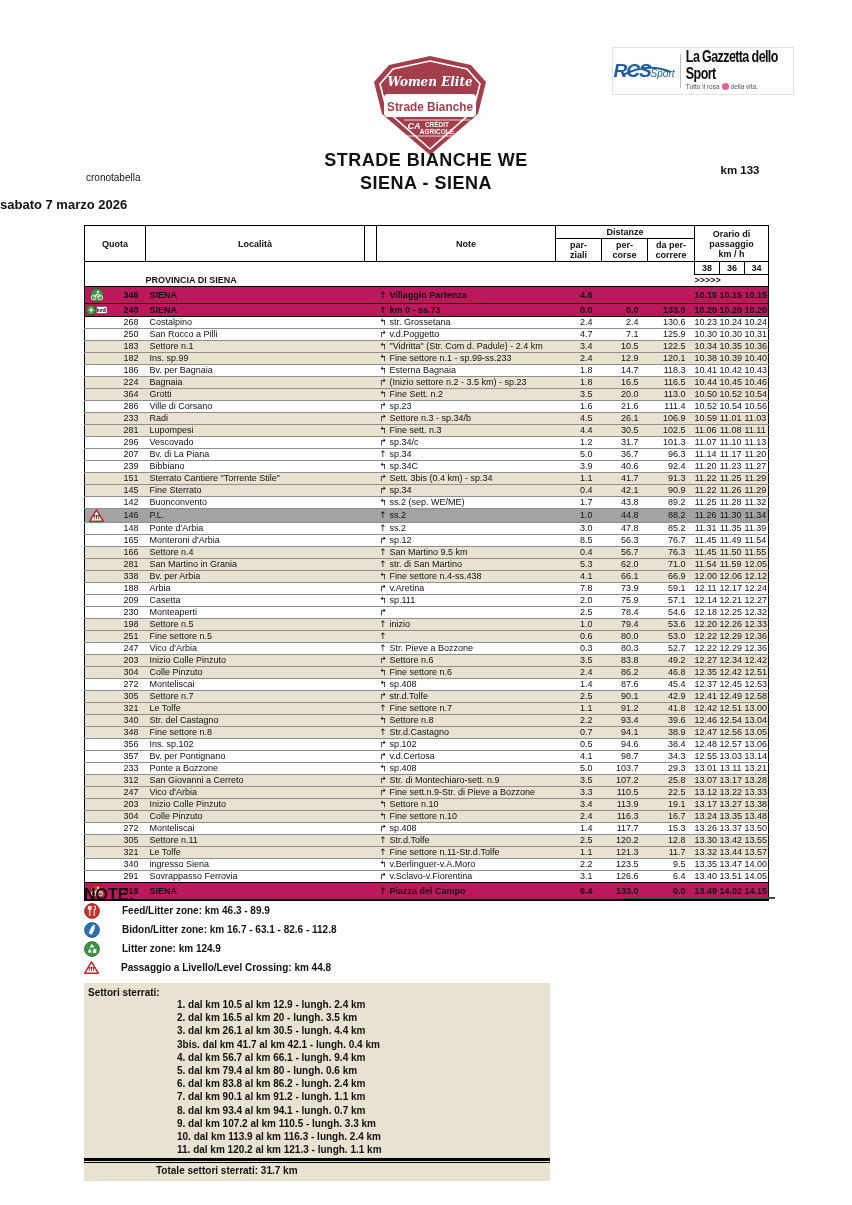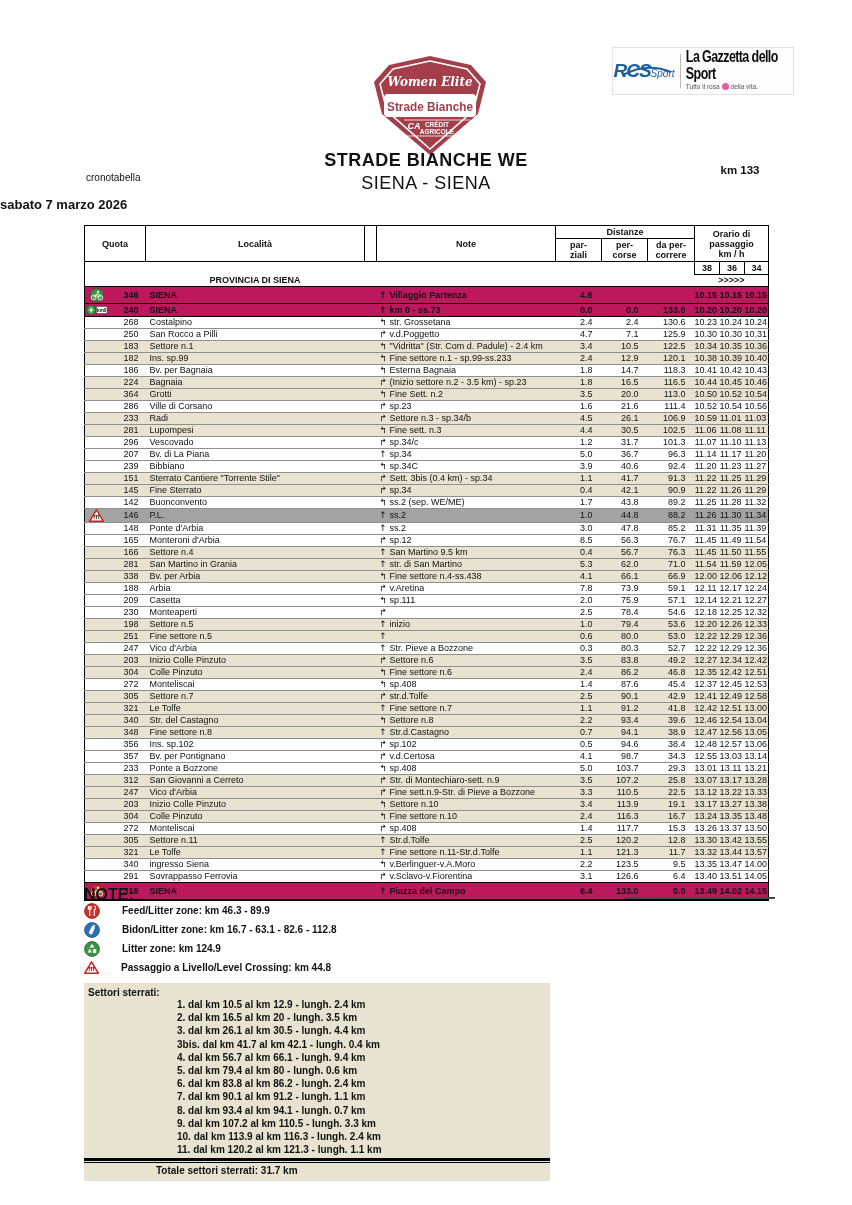--- a/index.html
+++ b/index.html
@@ -14,21 +14,21 @@
   .rcs-swoosh{position:absolute;left:8px;top:6px;width:52px;height:10px;}
   .rcs-div{width:1px;height:34px;background:#bbb;margin:0 5px;}
   .gaz-name{font-weight:700;font-size:12.5px;letter-spacing:-0.6px;color:#0c0c0c;line-height:13px;transform:scaleY(1.25);transform-origin:left center;}
   .gaz-tag{font-size:6.5px;color:#555;margin-top:4px;display:flex;align-items:center;gap:2px;}
   .gaz-dot{width:7px;height:7px;border-radius:50%;background:#e85a9c;display:inline-block;}
 
   #badge{left:374px;top:56px;width:112px;height:99px;}
   #cronotabella{left:86px;top:172px;font-size:10px;font-weight:400;}
   #km-total{left:700px;top:164px;width:80px;text-align:center;font-size:11.5px;font-weight:700;}
   #title1{left:0;top:150px;width:852px;text-align:center;font-size:18px;font-weight:700;letter-spacing:.5px;}
-  #title2{left:0;top:173px;width:852px;text-align:center;font-size:18px;font-weight:400;letter-spacing:.5px;}
+  #title2{left:0;top:173px;width:852px;text-align:center;font-size:18px;font-weight:700;letter-spacing:.5px;}
   #race-date{left:0;top:197px;width:852px;font-size:13px;font-weight:700;}
 
   
   #tablewrap{left:84px;top:225px;width:684px;}
   table{border-collapse:collapse;table-layout:fixed;width:684px;border:1.5px solid #000;border-bottom:2px solid #000;}
   col.c-icon{width:24px}col.c-quota{width:37px}col.c-loc{width:219px}col.c-nar{width:12px}
   col.c-note{width:179px}col.c-par{width:46px}col.c-per{width:46px}col.c-da{width:47px}
   col.c-38{width:25px}col.c-36{width:25px}col.c-34{width:24px}
   th{font-size:9px;font-weight:700;border:1.5px solid #000;padding:0;line-height:10px;vertical-align:middle;white-space:pre-line;}
   th.sub{border-width:1px 1px 1.5px 1px;}
@@ -38,21 +38,21 @@
   tr.gr td{background:#a3a3a3;}
   tr.g td{background:#be185d;font-weight:700;border-top:1.5px solid #000;border-bottom:1.5px solid #000;}
   tr.prov td{border-top:none;border-bottom:1.5px solid #000;font-weight:700;}
   td.ic{text-align:center;position:relative;}
   td.quota{text-align:right;padding-right:7px;}
   td.loc{text-align:left;padding-left:4px;}
   td.note{text-align:left;}
   .arrow{display:inline-block;width:13px;text-align:center;font-family:"DejaVu Sans",sans-serif;font-size:9px;}
   td.num{text-align:right;padding-right:9px;}
   td.tm{text-align:right;padding-right:3px;}
-  td.ctr{text-align:center;margin-top:12px;}
+  td.ctr{text-align:left;margin-top:12px;}
   .icw{display:inline-flex;align-items:center;justify-content:center;vertical-align:middle;}
 
   
   #note-title{left:84px;top:886px;font-size:16px;font-weight:700;}
   #right-divider{left:625px;top:897px;width:150px;height:2px;background:#4a4a4a;}
   #notes{left:84px;top:901px;}
   .note-line{display:flex;align-items:center;gap:22px;height:19px;}
   .note-text{font-size:10px;font-weight:700;}
 
   

